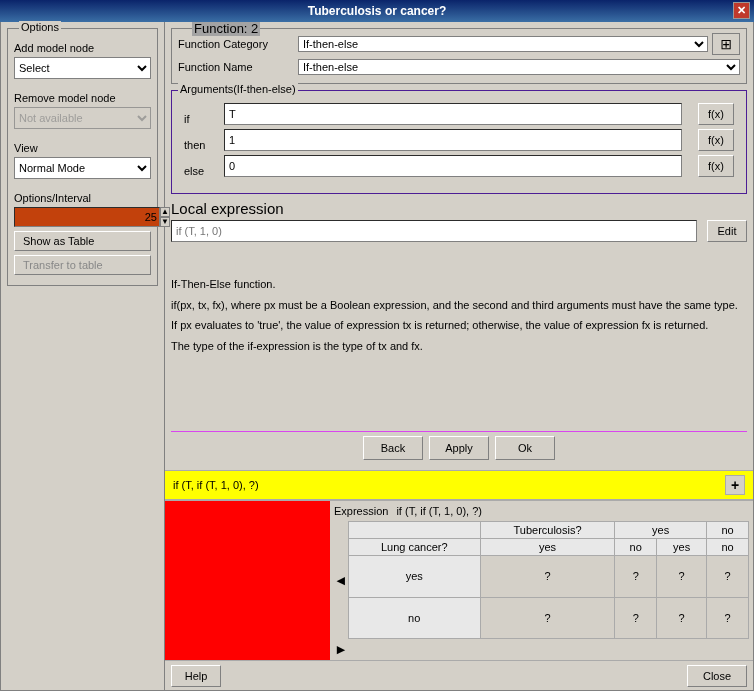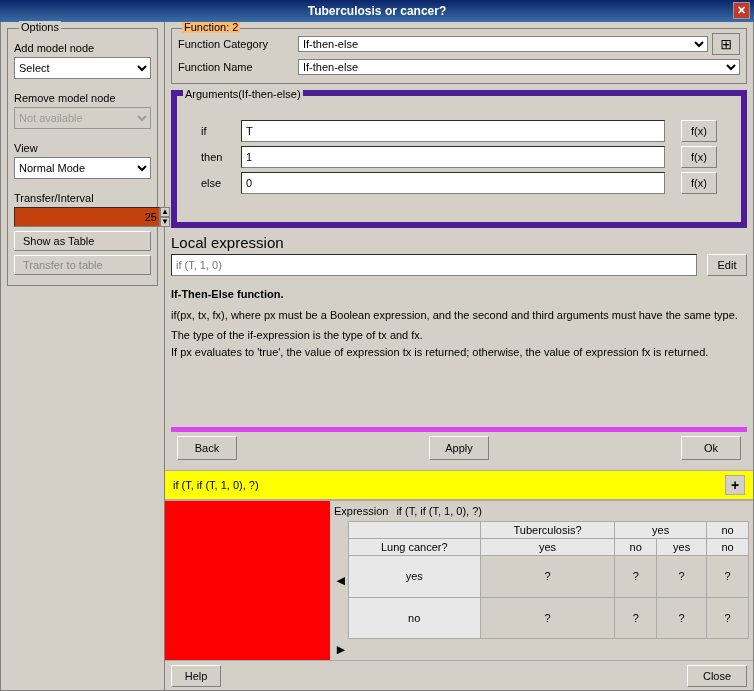--- a/index.html
+++ b/index.html
@@ -159,24 +159,24 @@
     }
     .function-header {
       border: 1px solid #808080;
       padding: 4px 6px;
       margin-bottom: 6px;
       position: relative;
     }
     .function-header-label {
       position: absolute;
       top: -8px;
-      left: 10px;
-      background: #fdba74;
+      left: 20px;
+      background: #a3a3a3;
       padding: 0 2px;
-      font-size: 11px;
+      font-size: 13px;
     }
     .function-row {
       display: flex;
       align-items: center;
       margin-bottom: 4px;
     }
     .function-row-label {
       width: 120px;
       font-size: 11px;
     }
@@ -194,36 +194,36 @@
       background: #d4d0c8;
       margin-left: 4px;
       display: flex;
       align-items: center;
       justify-content: center;
       font-size: 14px;
       cursor: pointer;
     }
     
     .args-box {
-      border: 6px solid #4c1d95;
-      padding: 24px;
+      border: 1px solid #4c1d95;
+      padding: 12px;
       margin-bottom: 6px;
       position: relative;
     }
     .args-box-label {
       position: absolute;
       top: -8px;
       left: 6px;
       background: #d4d0c8;
       padding: 0 2px;
       font-size: 11px;
     }
     .arg-row {
       display: flex;
-      align-items: center;
+      align-items: flex-end;
       margin-bottom: 4px;
     }
     .arg-label {
       width: 40px;
       font-size: 11px;
     }
     .arg-input {
       flex: 1;
       height: 22px;
       border: 1px inset #808080;
@@ -275,30 +275,31 @@
       margin-left: 10px;
     }
     
     .description {
       font-size: 11px;
       line-height: 1.5;
       flex: 1;
       padding: 4px 0;
     }
     .description-title {
-      font-weight: bold;
-      margin-bottom: 4px;
+      font-weight: normal;
+      margin-bottom: 4px;
+      margin-top: 24px;
     }
     
     .action-buttons {
       display: flex;
-      justify-content: space-between;
+      justify-content: center;
       padding: 4px 6px;
       gap: 6px;
-      border-top: 5px solid #d946ef;
+      border-top: 1px solid #d946ef;
     }
     .action-btn {
       min-width: 60px;
       height: 24px;
       border: 1px solid #808080;
       border-top-color: #fff;
       border-left-color: #fff;
       background: #d4d0c8;
       font-size: 11px;
       cursor: pointer;
@@ -435,21 +436,21 @@
       <div class="section-label">Remove model node</div>
       <select class="select-box" disabled="">
         <option>Not available</option>
       </select>
 
       <div class="section-label">View</div>
       <select class="select-box">
         <option>Normal Mode</option>
       </select>
 
-      <div class="section-label">Transfer/Interval</div>
+      <div class="section-label">Options/Interval</div>
       <div class="spinner-container">
         <input class="spinner-input" type="text" value="25" style="">
         <div class="spinner-buttons">
           <div class="spinner-up">▲</div>
           <div class="spinner-down">▼</div>
         </div>
       </div>
 
       <button class="btn btn-full">Show as Table</button>
       <button class="btn btn-full" disabled="">Transfer to table</button>
@@ -499,22 +500,22 @@
         <div class="local-expr-label">Local expression</div>
         <div class="local-expr-row">
           <input class="local-expr-input" type="text" placeholder="if (T, 1, 0)" style="">
           <button class="edit-btn">Edit</button>
         </div>
       </div>
 
       <div class="description">
         <div class="description-title">If-Then-Else function.</div>
         <div style="font-size:11px;line-height:1.5;margin-bottom:4px;">if(px, tx, fx), where px must be a Boolean expression, and the second and third arguments must have the same type.</div>
+        <div style="font-size:11px;line-height:1.5;margin-bottom:4px;">If px evaluates to 'true', the value of expression tx is returned; otherwise, the value of expression fx is returned.</div>
         <div style="font-size:11px;line-height:1.5;">The type of the if-expression is the type of tx and fx.</div>
-        <div style="font-size:11px;line-height:1.5;margin-bottom:4px;">If px evaluates to 'true', the value of expression tx is returned; otherwise, the value of expression fx is returned.</div>
       </div>
 
       <div class="action-buttons">
         <button class="action-btn">Back</button>
         <button class="action-btn">Apply</button>
         <button class="action-btn">Ok</button>
       </div>
     </div>
 
     <div class="expr-bar">

